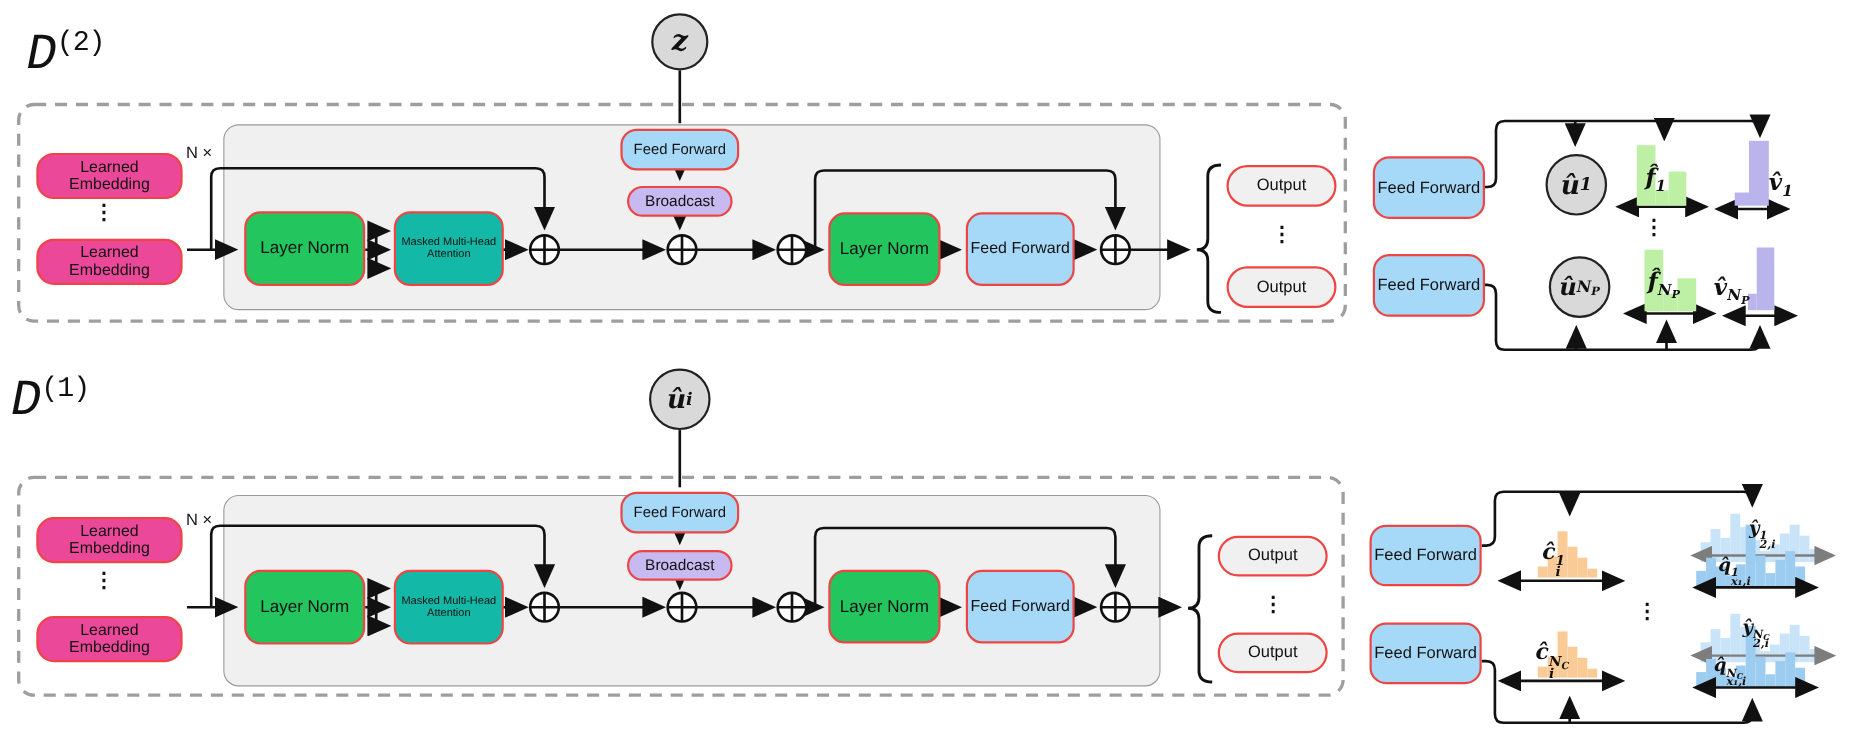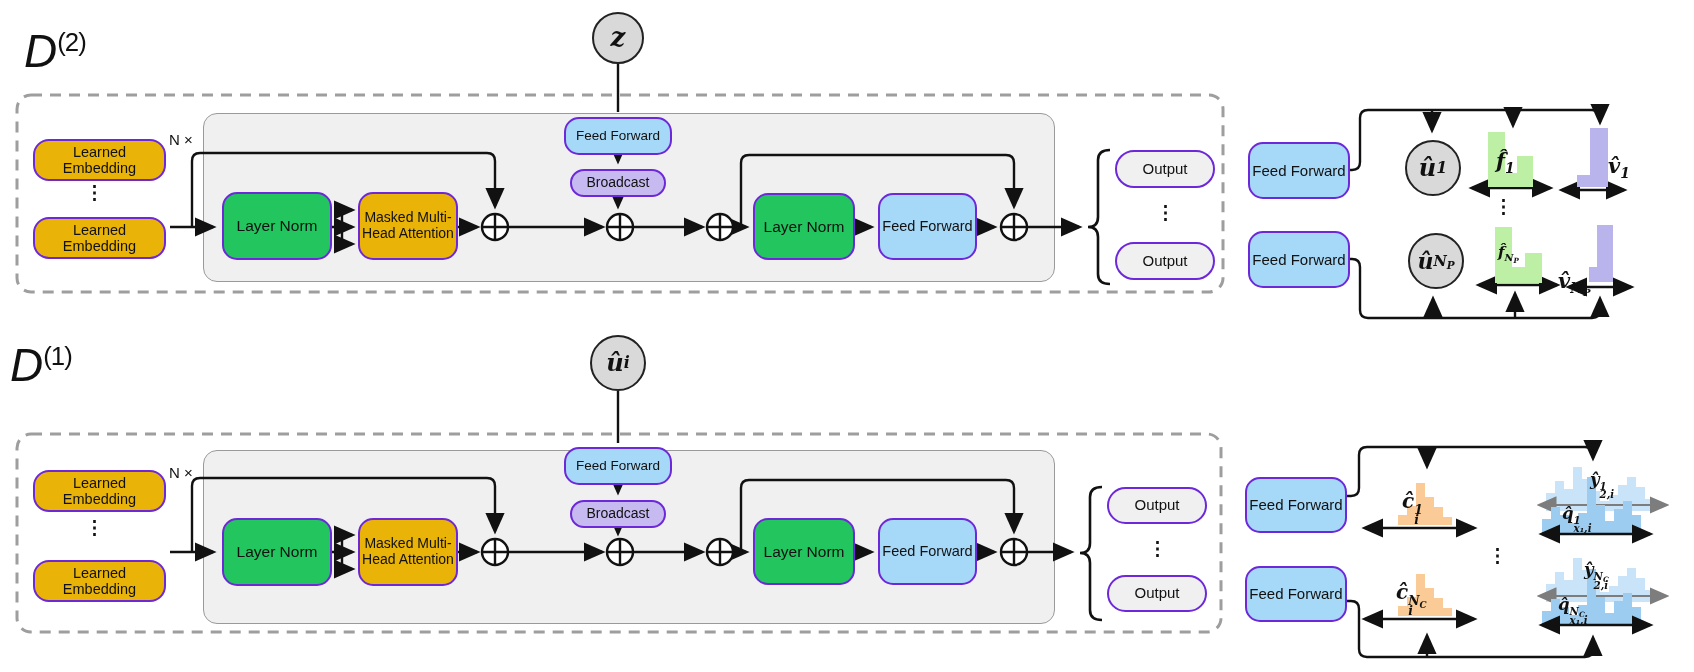--- a/index.html
+++ b/index.html
@@ -1,35 +1,35 @@
 <!DOCTYPE html>
 <html><head>
 <meta charset="utf-8">
 <style>
   html,body{margin:0;padding:0;background:#fff;}
   #stage{position:relative;width:1694px;height:672px;background:#ffffff;overflow:hidden;
          font-family:"Liberation Sans",sans-serif;color:#111;}
   .inner-container{position:absolute;background:#f0f0f0;border:1.5px solid #9a9a9a;border-radius:14px;z-index:0;}
   #wires{position:absolute;left:0;top:0;z-index:1;pointer-events:none;}
-  .box{position:absolute;box-sizing:border-box;border:2px solid #6d28d9;display:flex;align-items:center;
+  .box{position:absolute;box-sizing:border-box;border:2px solid #ef4444;display:flex;align-items:center;
        justify-content:center;text-align:center;line-height:1.12;z-index:2;background:#fff;}
-  .pink{background:#eab308;border-radius:16px;font-size:14.5px;}
+  .pink{background:#ec4899;border-radius:16px;font-size:14.5px;}
   .orange{background:#22c55e;border-radius:15px;font-size:15.5px;}
-  .green{background:#eab308;border-radius:15px;font-size:14px;}
+  .green{background:#14b8a6;border-radius:15px;font-size:10px;}
   .blue{background:#a6d8f7;border-radius:15px;}
   .purple{background:#c6baf0;border-radius:14px;font-size:14px;text-align:right;}
   .gray{background:#f0f0f0;border-radius:19px;font-size:15px;}
   .circle{border-radius:50%;background:#d9d9d9;border:2px solid #222;}
   .ml{font-family:"DejaVu Serif",serif;font-style:italic;font-weight:bold;color:#111;white-space:nowrap;}
   .label{position:absolute;z-index:3;}
   .ml sub{font-size:66%;}
   .nsub{font-size:72%;position:relative;top:0.33em;font-style:italic;}
   .scr{display:inline-flex;flex-direction:column;align-items:flex-start;vertical-align:-0.45em;
        line-height:0.85;font-size:62%;font-style:italic;}
-  .heading{position:absolute;font-family:Liberation Sans, sans-serif;font-style:italic;font-size:46px;
+  .heading{position:absolute;font-family:Liberation Mono, monospace;font-style:italic;font-size:46px;
            font-weight:500;z-index:3;}
   .heading sup{font-size:56%;font-style:normal;letter-spacing:-1px;}
   .nx{position:absolute;font-size:15px;z-index:3;color:#111;}
   .vdots{position:absolute;font-size:19px;font-weight:bold;z-index:3;color:#111;}
   .ff{font-size:13.5px;line-height:1.15;}
 </style>
 </head>
 <body>
 
 <div id="stage">
@@ -268,24 +268,24 @@
   </div>
   <div class="label ml" style="left:1562px;top:153px;font-size:21px;margin-left:46px;">
     <span>v̂</span><sub>1</sub>
   </div>
   <div class="vdots" style="left:1494px;top:195px;">⋮</div>
 
   <div class="box circle ml" style="left:1408px;top:233px;width:56px;height:56px;font-size:22px;">
     <span>û</span>
       <sub><span>N</span><span class="nsub">P</span></sub>
   </div>
-  <div class="label ml" style="left:1498px;top:243px;font-size:15px;">
+  <div class="label ml" style="left:1498px;top:243px;font-size:21px;">
     <span>f̂</span><sub><span>N</span><span class="nsub">P</span></sub>
   </div>
-  <div class="label ml" style="left:1558px;top:248px;font-size:21px;margin-top:20px;">
+  <div class="label ml" style="left:1558px;top:248px;font-size:21px;">
     <span>v̂</span><sub><span>N</span><span class="nsub">P</span></sub>
   </div>
 
   <div class="heading ml" style="left:10px;top:338px;">
     <span>D</span><sup>(1)</sup>
   </div>
   <div class="box circle ml" style="left:590px;top:335px;width:56px;height:56px;font-size:24px;">
     <span>û</span>
       <sub>i</sub>
   </div>

